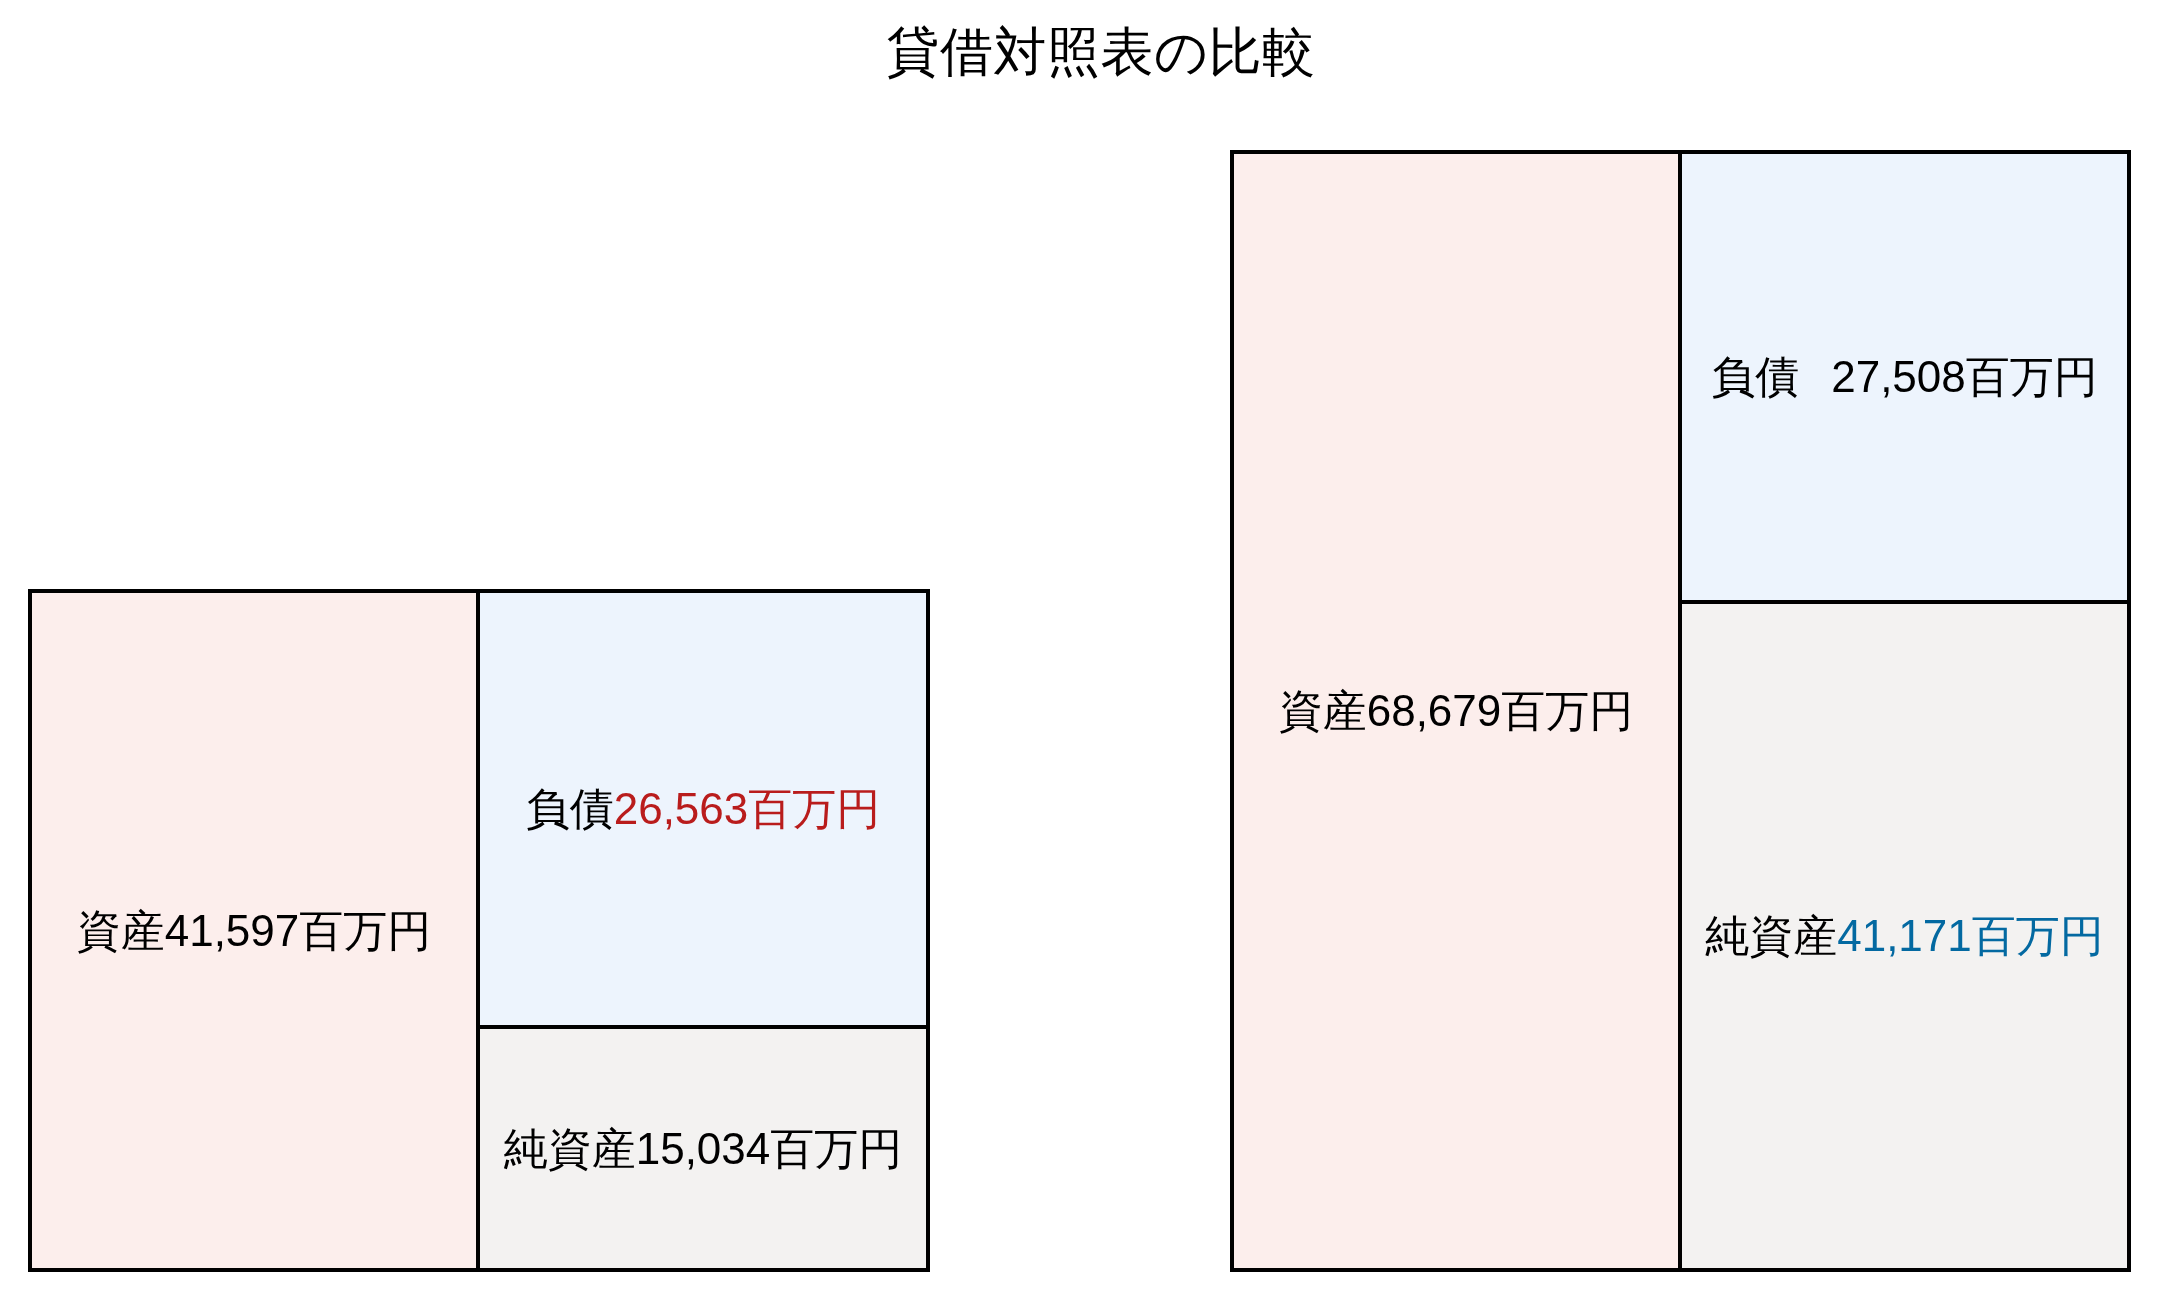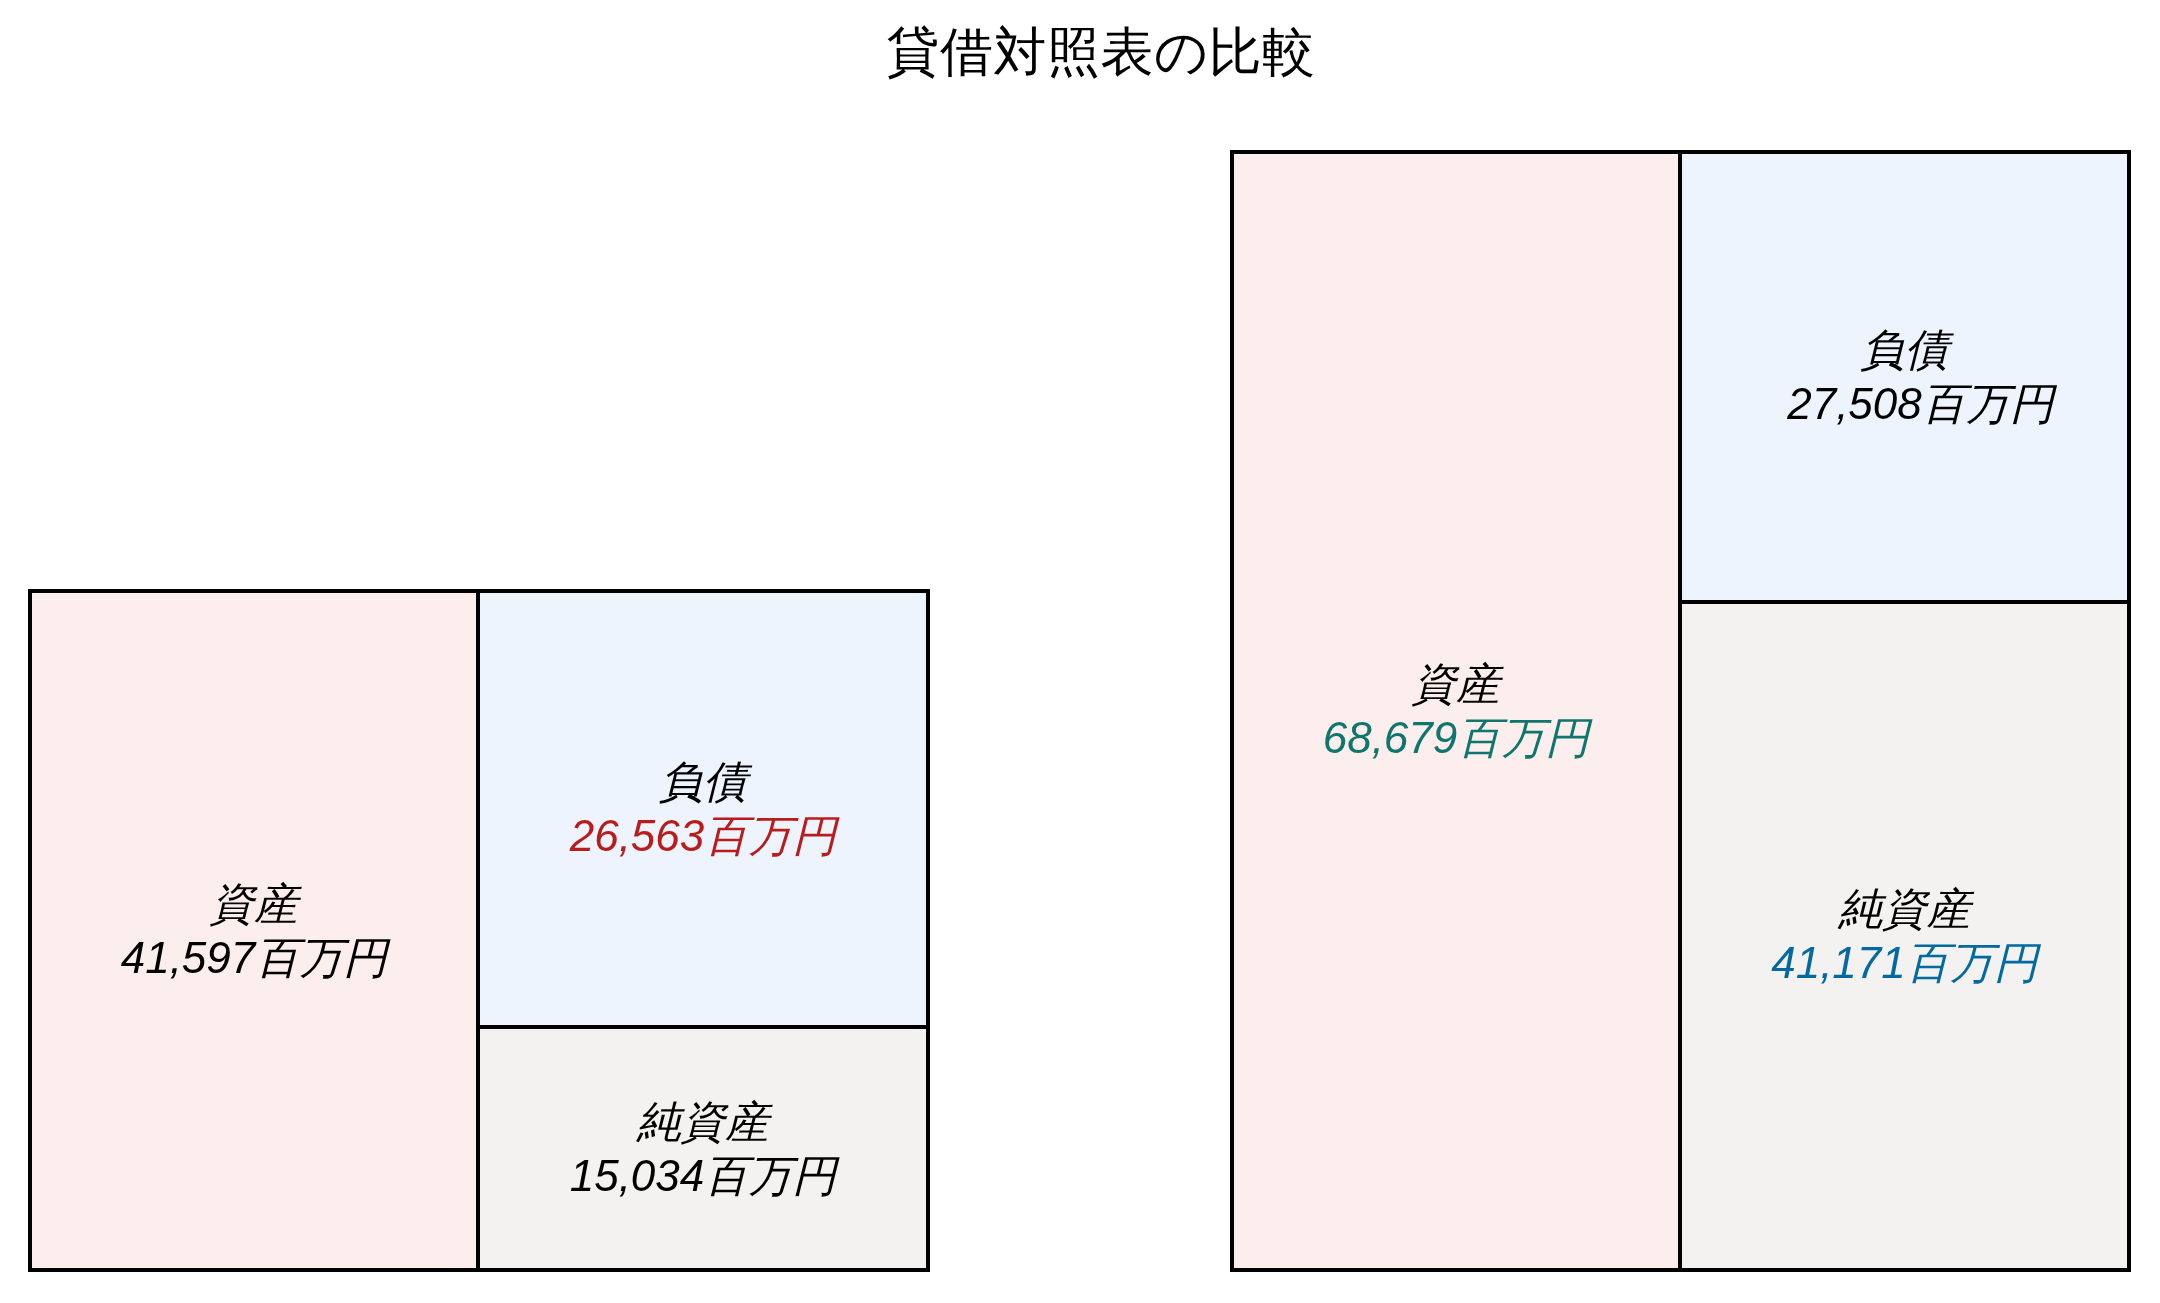--- a/index.html
+++ b/index.html
@@ -40,25 +40,24 @@
   .bs-group {
     position: absolute;
     box-sizing: border-box;
   }
 
   .bs-box {
     position: absolute;
     box-sizing: border-box;
     border: 4px solid #000000;
     display: flex;
-    flex-direction: column;
+    flex-direction: row;
     align-items: center;
     justify-content: center;
     text-align: center;
-    font-style: italic;
   }
 
   .bs-box .box-label,
   .bs-box .box-value {
     font-size: 44px;
     line-height: 1.22;
     white-space: nowrap;
     color: #000000;
   }
 
@@ -96,21 +95,21 @@
     <div class="bs-box netassets-box" style="background-color: rgb(243, 242, 241); border-color: rgb(0, 0, 0);">
       <div class="box-label" style="color: rgb(0, 0, 0);">純資産</div>
       <div class="box-value" style="color: rgb(0, 0, 0);">15,034百万円</div>
     </div>
   </div>
 
   <div class="bs-group" id="group-current">
 
     <div class="bs-box asset-box" style="background-color: rgb(252, 238, 236); border-color: rgb(0, 0, 0);">
       <div class="box-label" style="color: rgb(0, 0, 0);">資産</div>
-      <div class="box-value" style="color: #0f766e;">68,679百万円</div>
+      <div class="box-value" style="color: #000000;">68,679百万円</div>
     </div>
 
     <div class="bs-box liability-box" style="background-color: rgb(237, 244, 253); border-color: rgb(0, 0, 0);">
       <div class="box-label" style="color: rgb(0, 0, 0);">負債</div>
       <div class="box-value" style="color: rgb(0, 0, 0); margin-left: 32px;">27,508百万円</div>
     </div>
 
     <div class="bs-box netassets-box" style="background-color: rgb(243, 242, 241); border-color: rgb(0, 0, 0);">
       <div class="box-label" style="color: rgb(0, 0, 0);">純資産</div>
       <div class="box-value" style="color: #0369a1;">41,171百万円</div>

